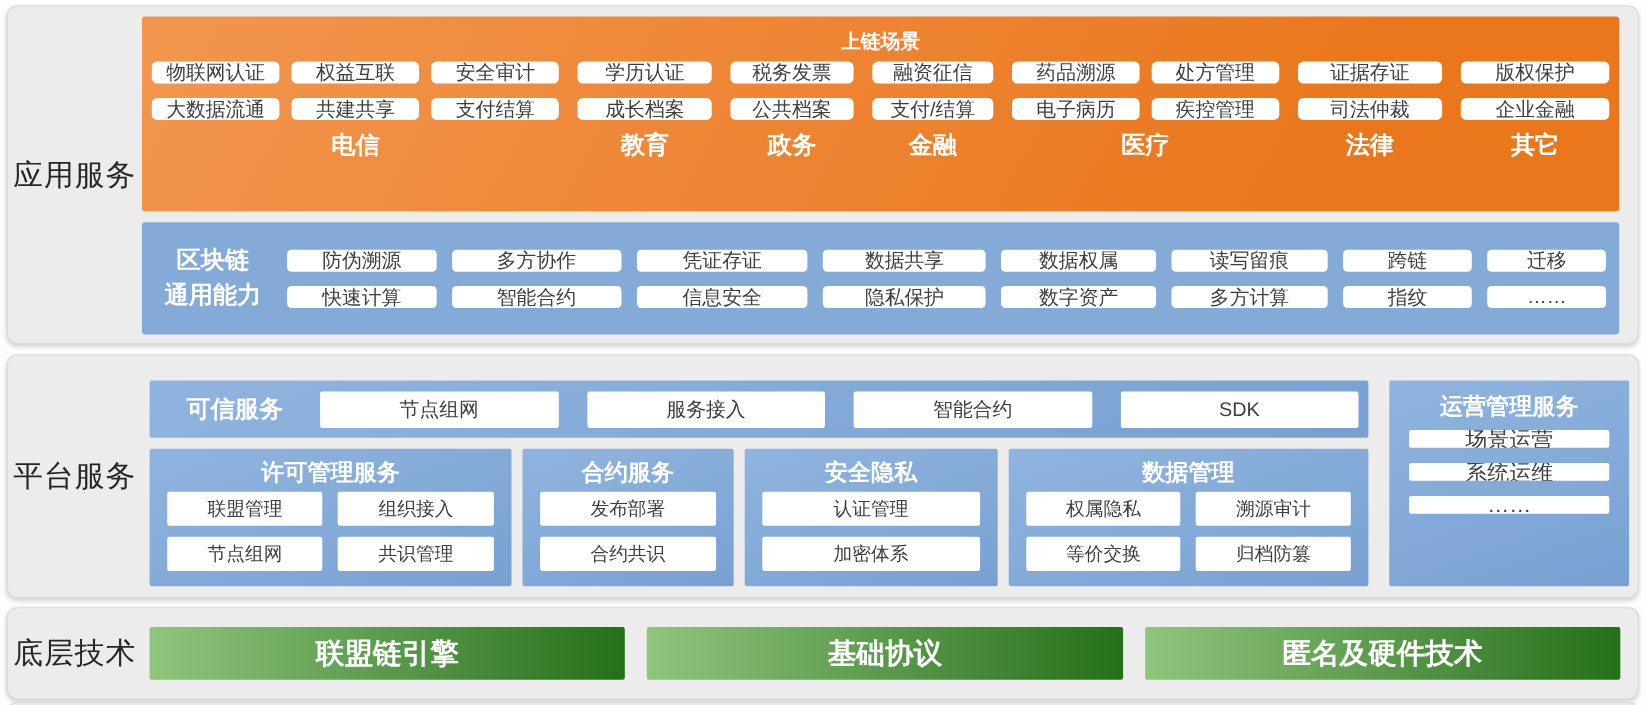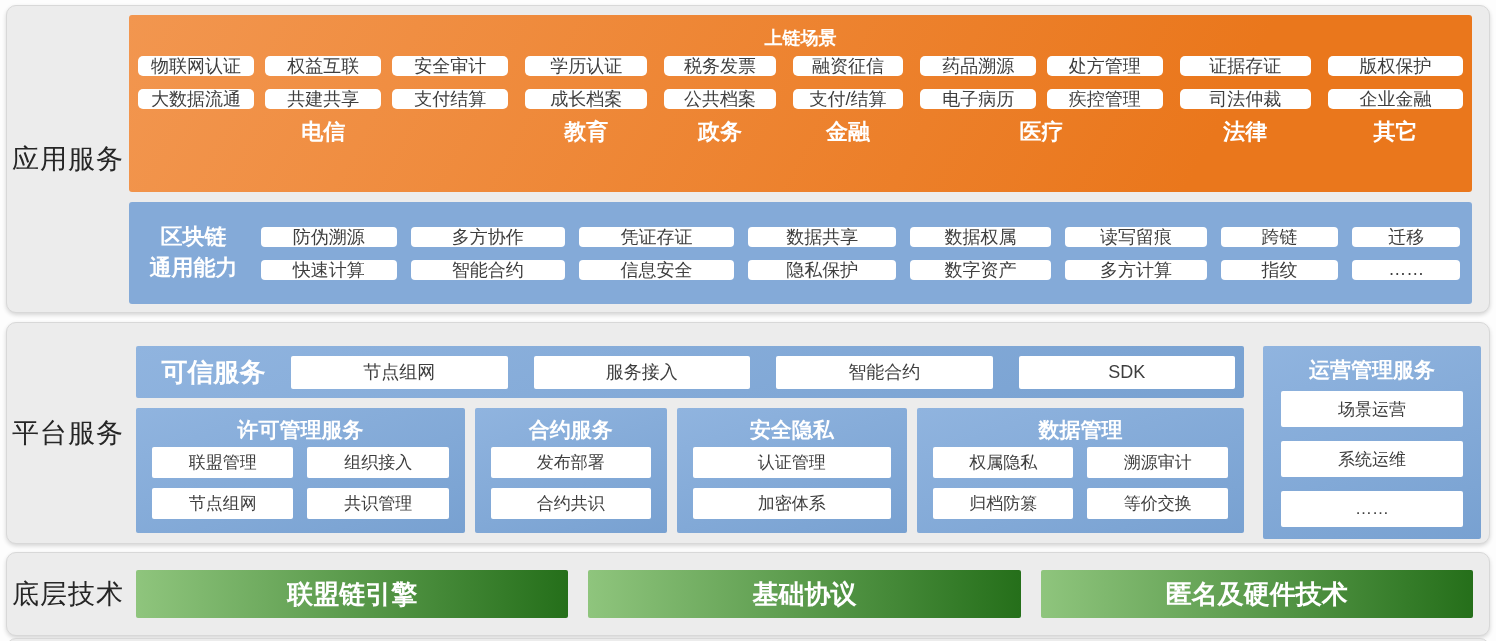--- a/index.html
+++ b/index.html
@@ -44,38 +44,38 @@
   .cap-col .wbox{border-radius:4px;}
   
   .card2{height:222px;margin-top:9px;}
   .card-body2{flex:1;padding:23px 8px 0 0;}
   .pf-wrap{display:flex;gap:19px;margin-left:7px;align-items:stretch;}
   .pf-left{flex:1;display:flex;flex-direction:column;gap:10px;min-width:0;}
   .trusted-bar{
     height:52px;border-radius:2px;display:flex;align-items:center;padding-right:9px;
     background:linear-gradient(160deg,var(--pblue1,#90b4df),var(--pblue2,#78a1d1));
   }
-  .tb-label{flex:0 0 155px;text-align:center;color:#fff;font-weight:700;font-size:26px;}
+  .tb-label{flex:0 0 155px;text-align:center;color:#fff;font-weight:700;font-size:22px;}
   .tb-items{flex:1;display:flex;gap:26px;}
   .tb-box{flex:1;height:33px;border-radius:2px;font-size:18px;}
   .pf-row{display:flex;gap:10px;height:125px;}
   .pf-box{
     background:linear-gradient(160deg,var(--pblue1,#90b4df),var(--pblue2,#78a1d1));
     border-radius:2px;box-sizing:border-box;padding:6px 16px 0;min-width:0;
   }
   .pf-title{color:#fff;font-weight:700;font-size:21px;text-align:center;height:33px;line-height:31px;}
   .pf-grid{display:grid;column-gap:14px;row-gap:10px;}
   .pf-item{height:31px;font-size:17px;border-radius:2px;}
   .ops-box{
     flex:0 0 218px;background:linear-gradient(160deg,var(--pblue1,#90b4df),var(--pblue2,#78a1d1));
     border-radius:2px;box-sizing:border-box;padding:9px 18px 12px;
   }
   .ops-title{color:#fff;font-weight:700;font-size:21px;text-align:center;height:31px;line-height:29px;}
   .ops-items{display:flex;flex-direction:column;gap:14px;margin-top:5px;}
-  .ops-item{height:36px;font-size:17px;border-radius:2px;}
+  .ops-item{height:16px;font-size:20px;border-radius:2px;}
   
   .card3{height:84px;margin-top:8px;}
   .card-body3{flex:1;display:flex;align-items:center;padding-right:16px;}
   .bt-bars{flex:1;display:flex;gap:20px;margin-left:7px;}
   .green-bar{
     flex:1;height:48px;border-radius:2px;color:#fff;font-weight:700;font-size:26px;
     display:flex;align-items:center;justify-content:center;
     background:linear-gradient(90deg,var(--green1,#8fc57d),var(--green2,#256f1a));
   }
   
@@ -248,22 +248,22 @@
                 <div class="pf-grid" style="grid-template-columns: repeat(1, 1fr);">
                   <div class="wbox pf-item">认证管理</div>
                   <div class="wbox pf-item">加密体系</div>
                 </div>
               </div>
               <div class="pf-box" style="flex: 338 1 0%;">
                 <div class="pf-title">数据管理</div>
                 <div class="pf-grid" style="grid-template-columns: repeat(2, 1fr);">
                   <div class="wbox pf-item">权属隐私</div>
                   <div class="wbox pf-item">溯源审计</div>
+                  <div class="wbox pf-item">等价交换</div>
                   <div class="wbox pf-item">归档防篡</div>
-                  <div class="wbox pf-item">等价交换</div>
                 </div>
               </div>
             </div>
         </div>
         <div class="ops-box">
           <div class="ops-title">运营管理服务</div>
           <div class="ops-items">
               <div class="wbox ops-item">场景运营</div>
               <div class="wbox ops-item">系统运维</div>
               <div class="wbox ops-item">……</div>

